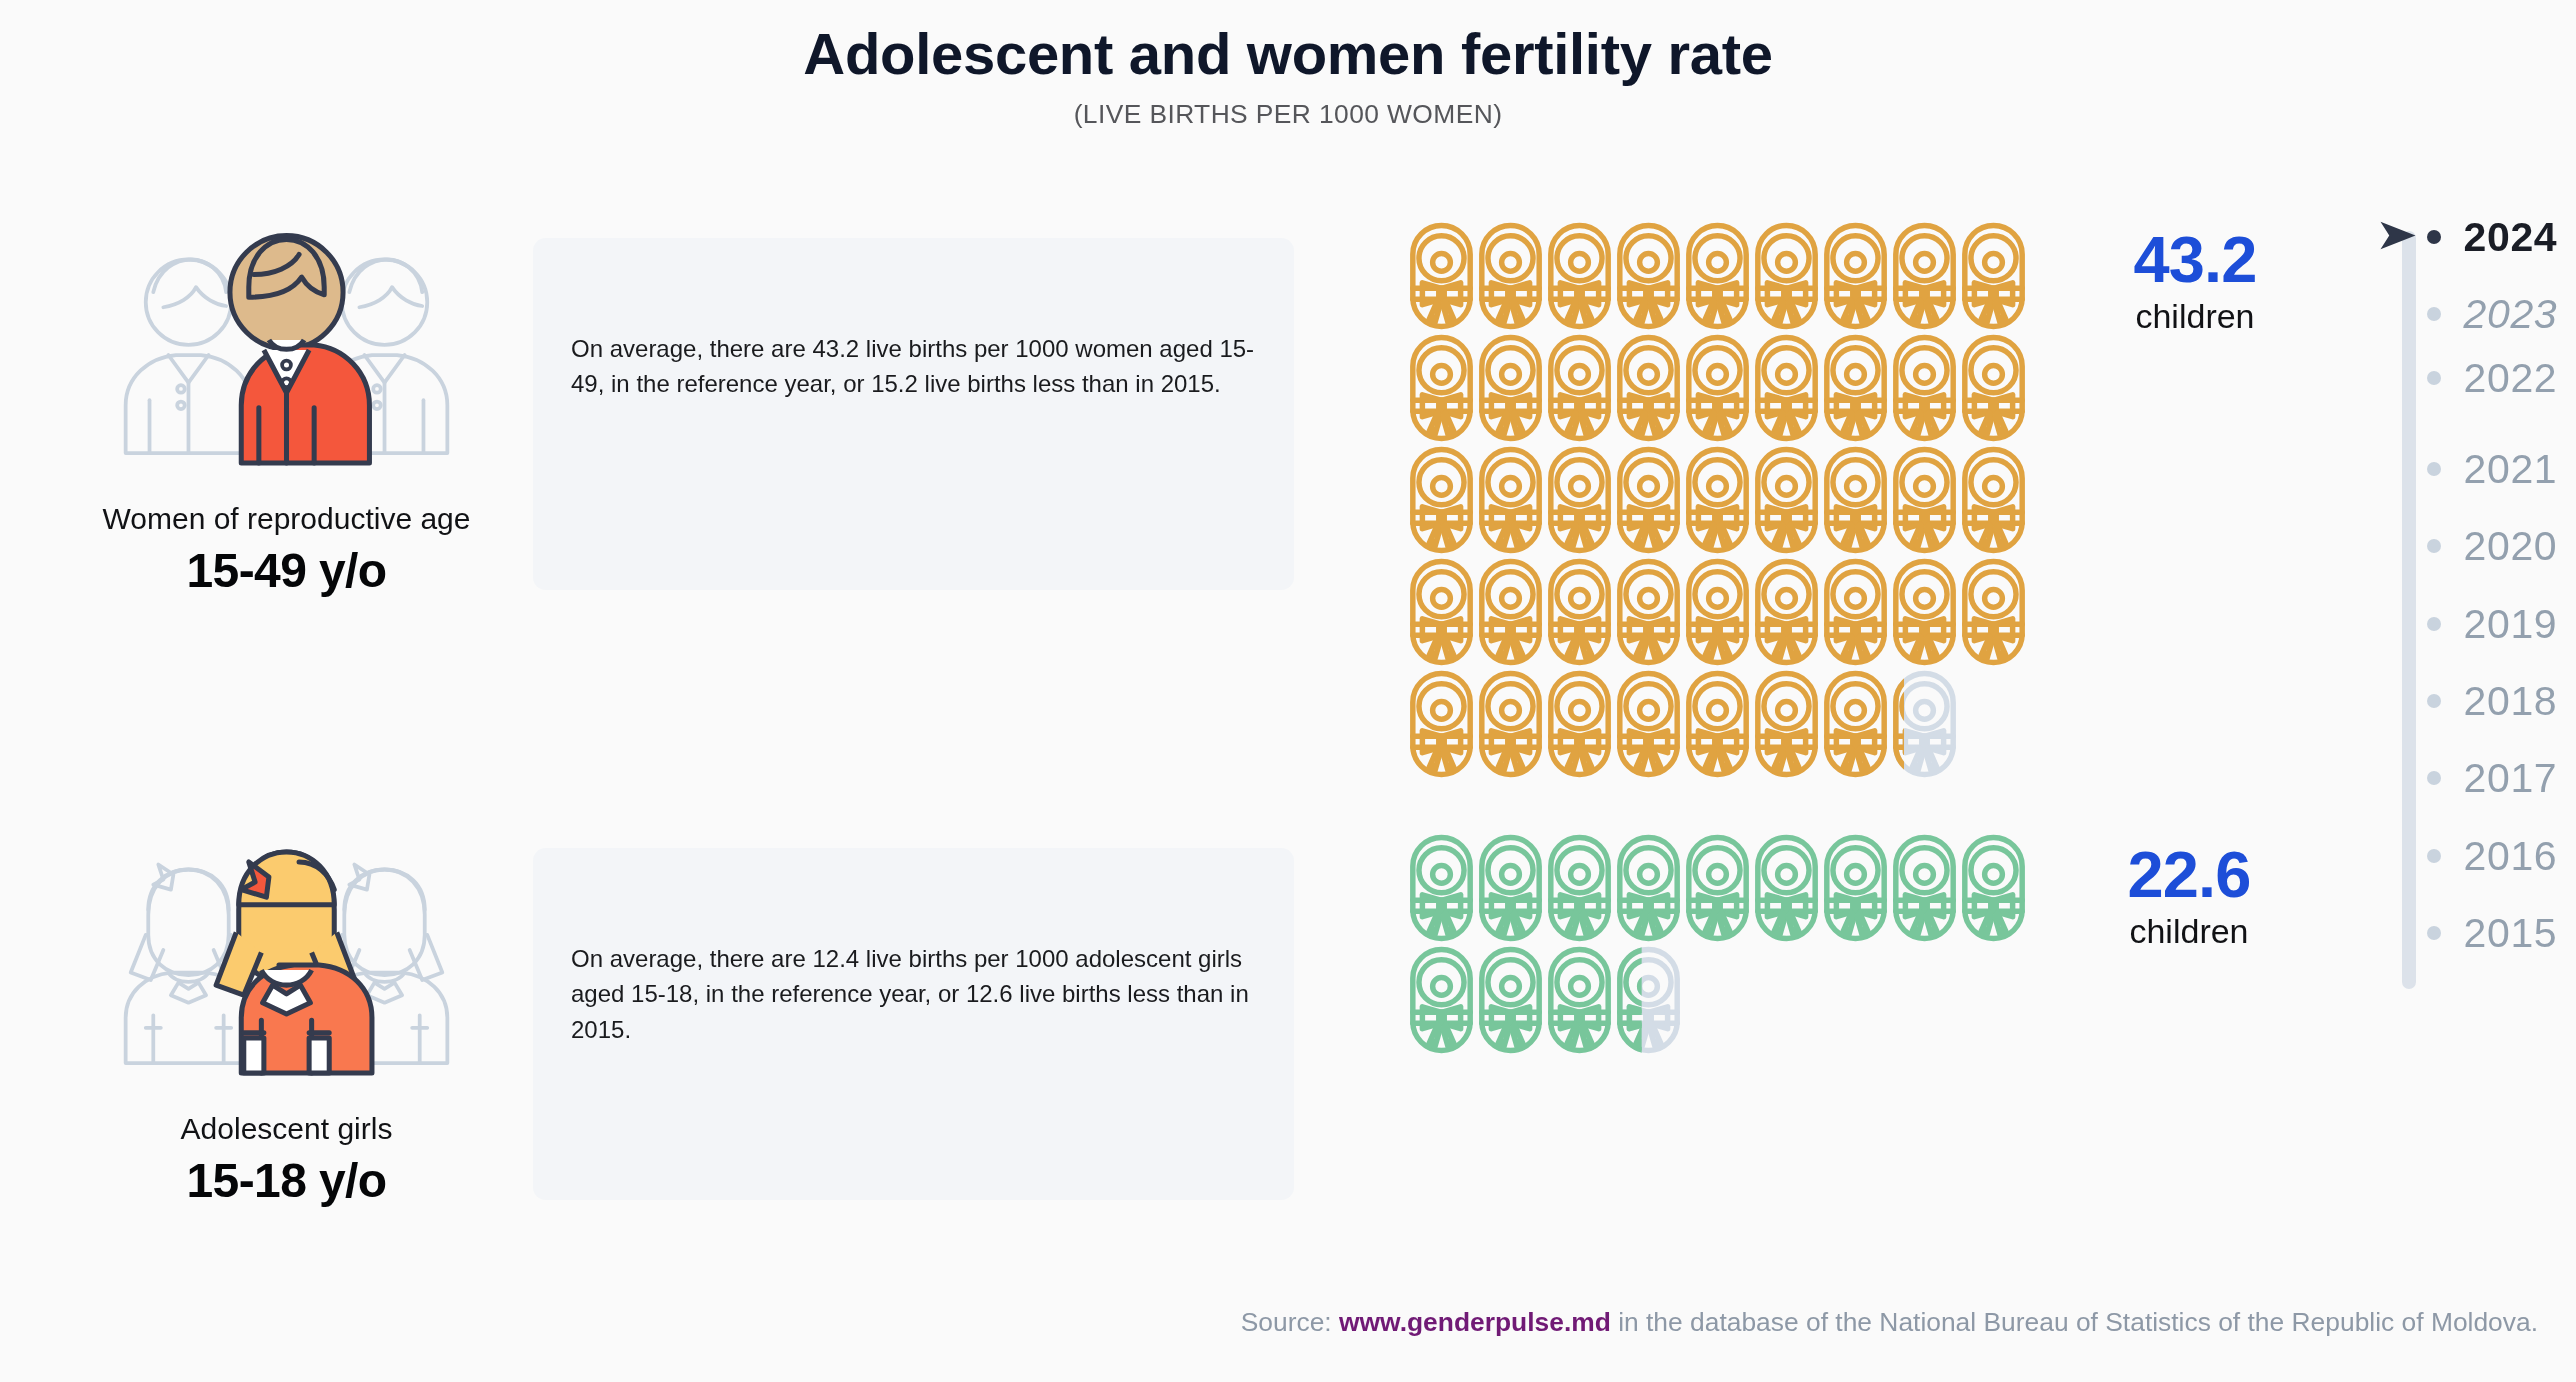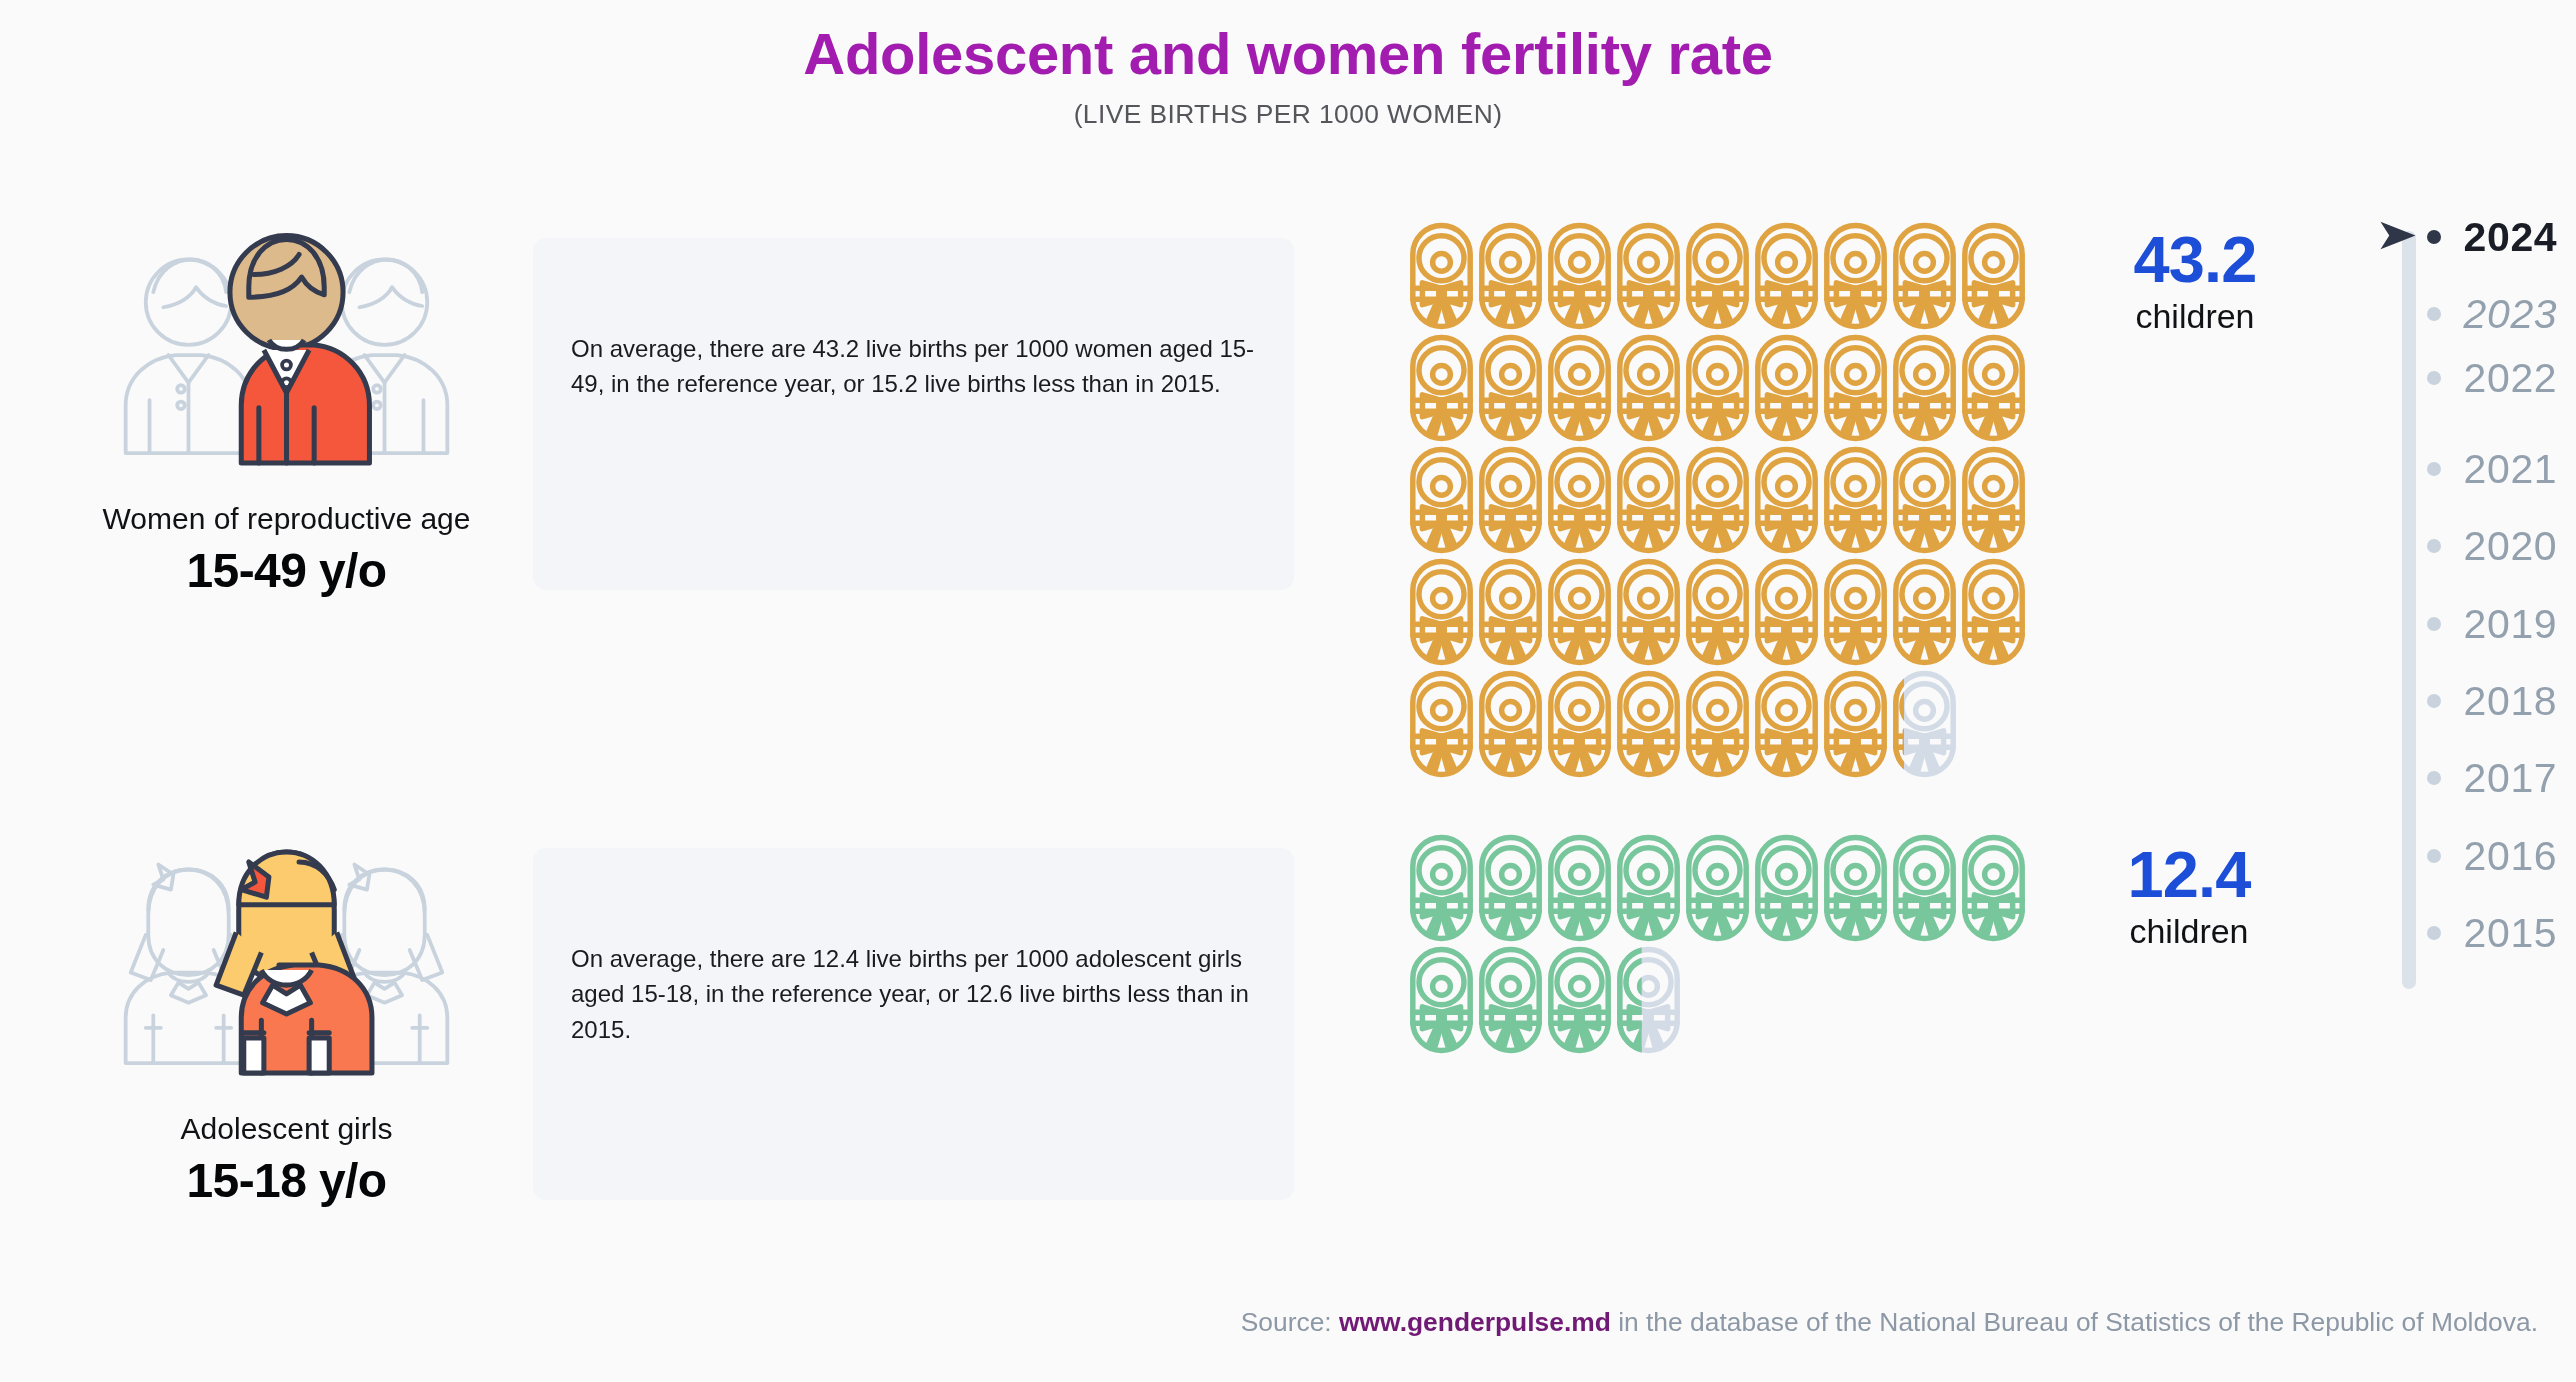--- a/index.html
+++ b/index.html
@@ -7,21 +7,21 @@
     width: 2576px; height: 1382px;
     background: #FAFAFA;
     font-family: "Liberation Sans", sans-serif;
     overflow: hidden;
   }
   .page { position: relative; width: 2576px; height: 1382px; background: #FAFAFA; }
 
   
   .header { position: absolute; left: 0; top: 24px; width: 2576px; text-align: center; }
   .title {
-    font-size: 58px; font-weight: bold; color: #a21caf;
+    font-size: 58px; font-weight: bold; color: #0f172a;
     letter-spacing: -0.3px; line-height: 1.05;
   }
   .subtitle {
     margin-top: 14px; font-size: 26.4px; color: #55565A; letter-spacing: 0.4px;
   }
 
   
   .block { position: absolute; }
   #women-block  { left: 0;   top: 214px;  }
   #girls-block  { left: 0;   top: 824px; }
@@ -1265,21 +1265,21 @@
           <div class="picto-cell"></div>
           <div class="picto-cell"></div>
           <div class="picto-cell"></div>
           <div class="picto-cell"></div>
           <div class="picto-cell"></div>
           <div class="picto-cell"></div>
         </div>
     </div>
 
     <div class="value" style="left:2082px; top:17.6px;">
-      <div class="value-num">12.4</div>
+      <div class="value-num">22.6</div>
       <div class="value-unit">children</div>
     </div>
   </div>
 
   <div class="timeline">
     <div class="tl-track"></div>
     <svg class="tl-arrow" viewBox="0 0 72 56">
       <path d="M4 6 L60 28 L4 50 L18 28 Z" fill="#2E3648"></path>
     </svg>
     <div id="timeline-items">

